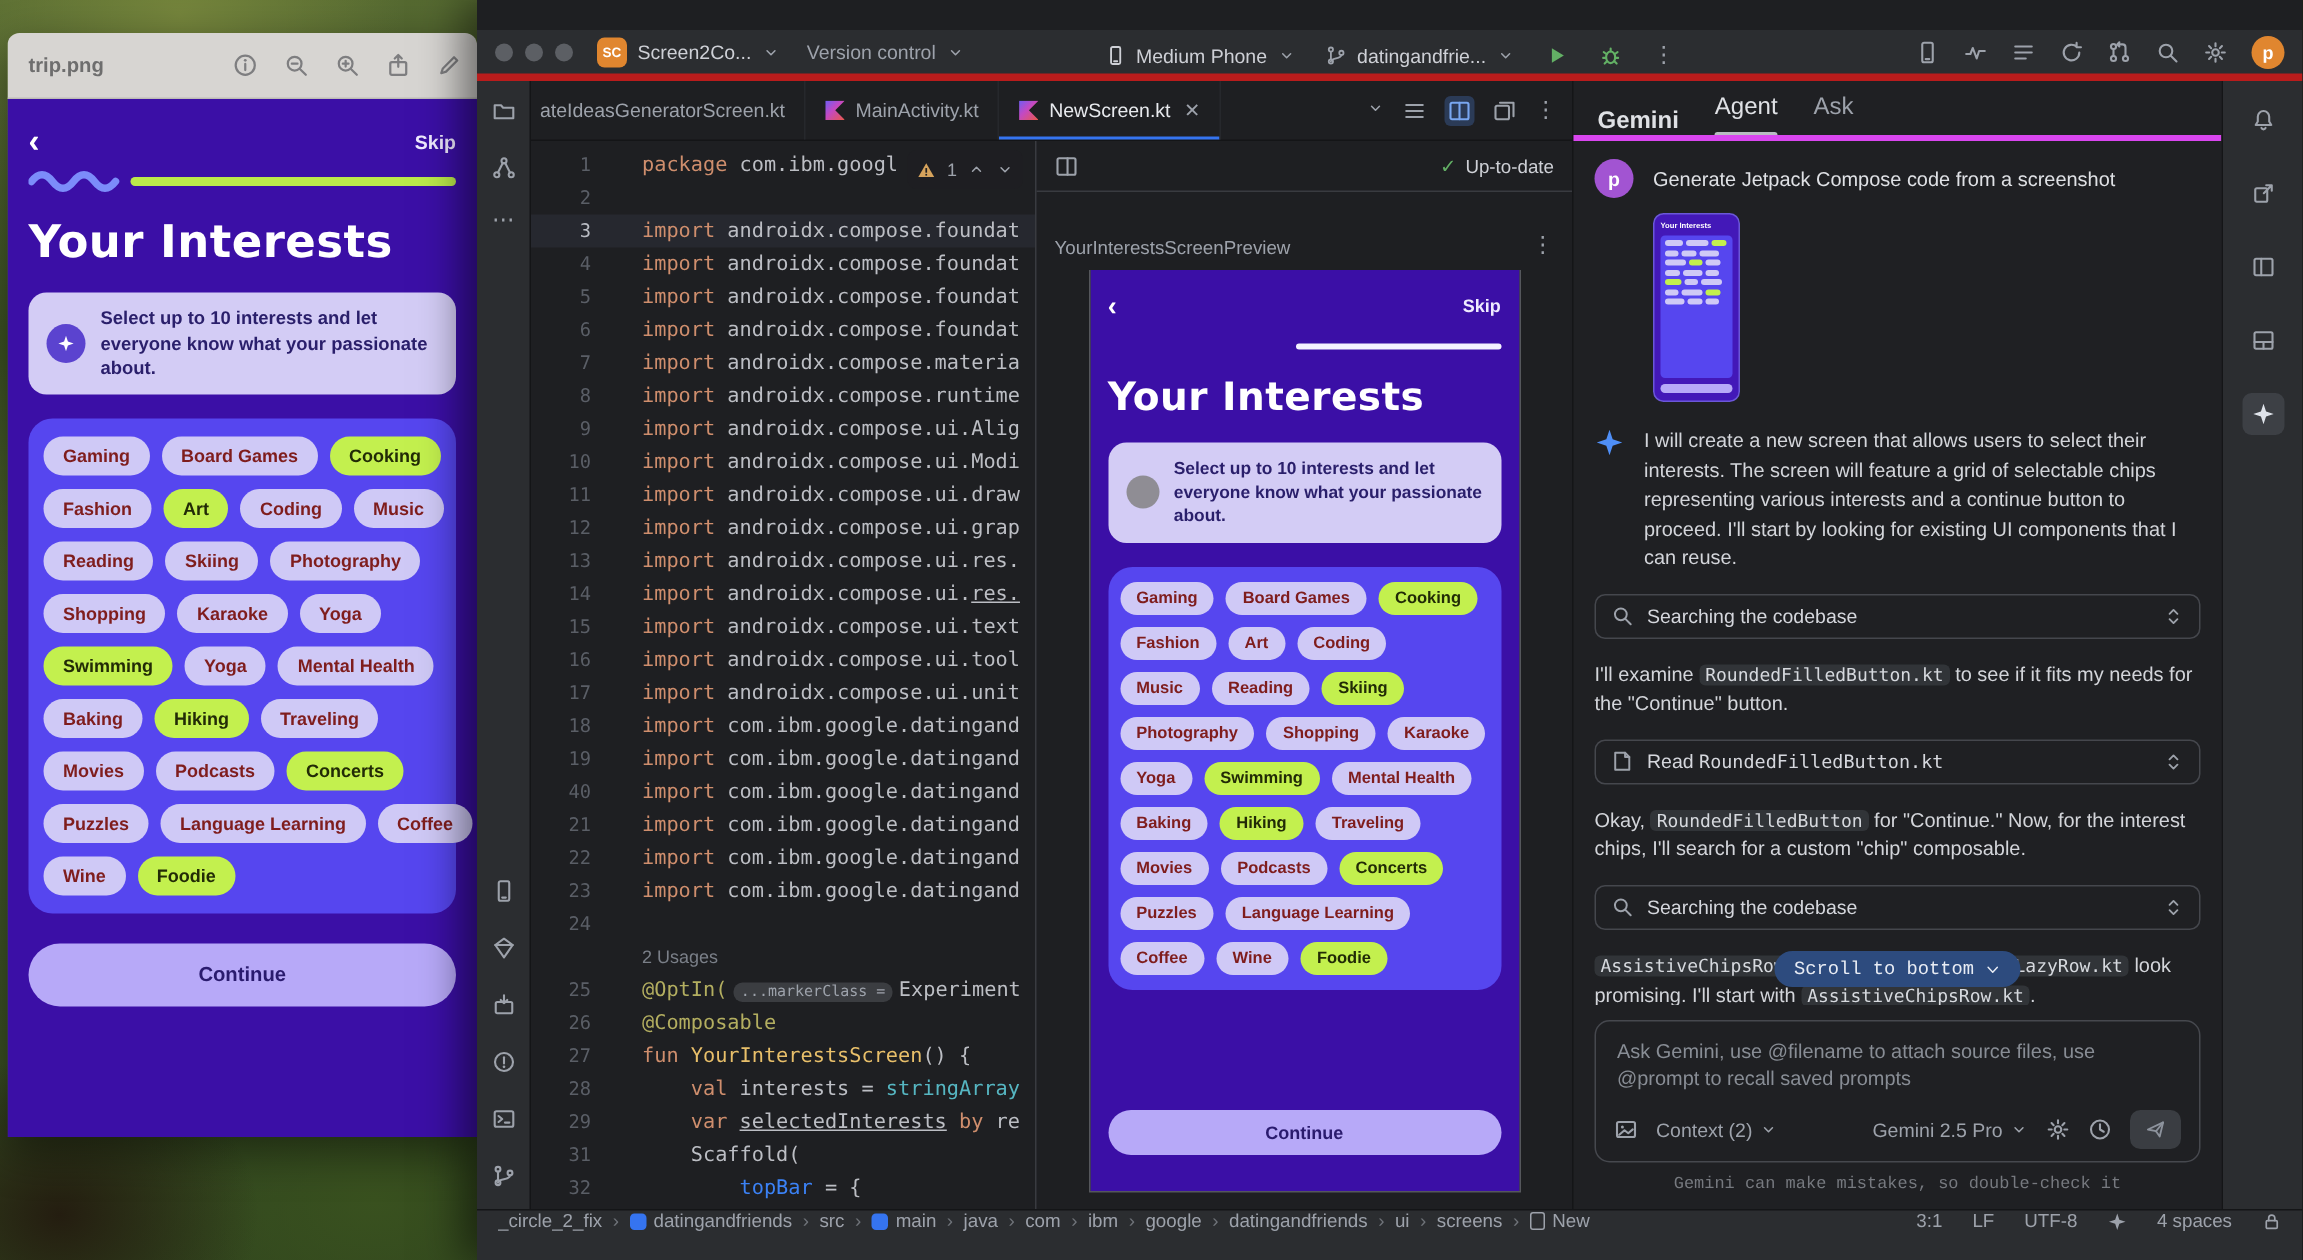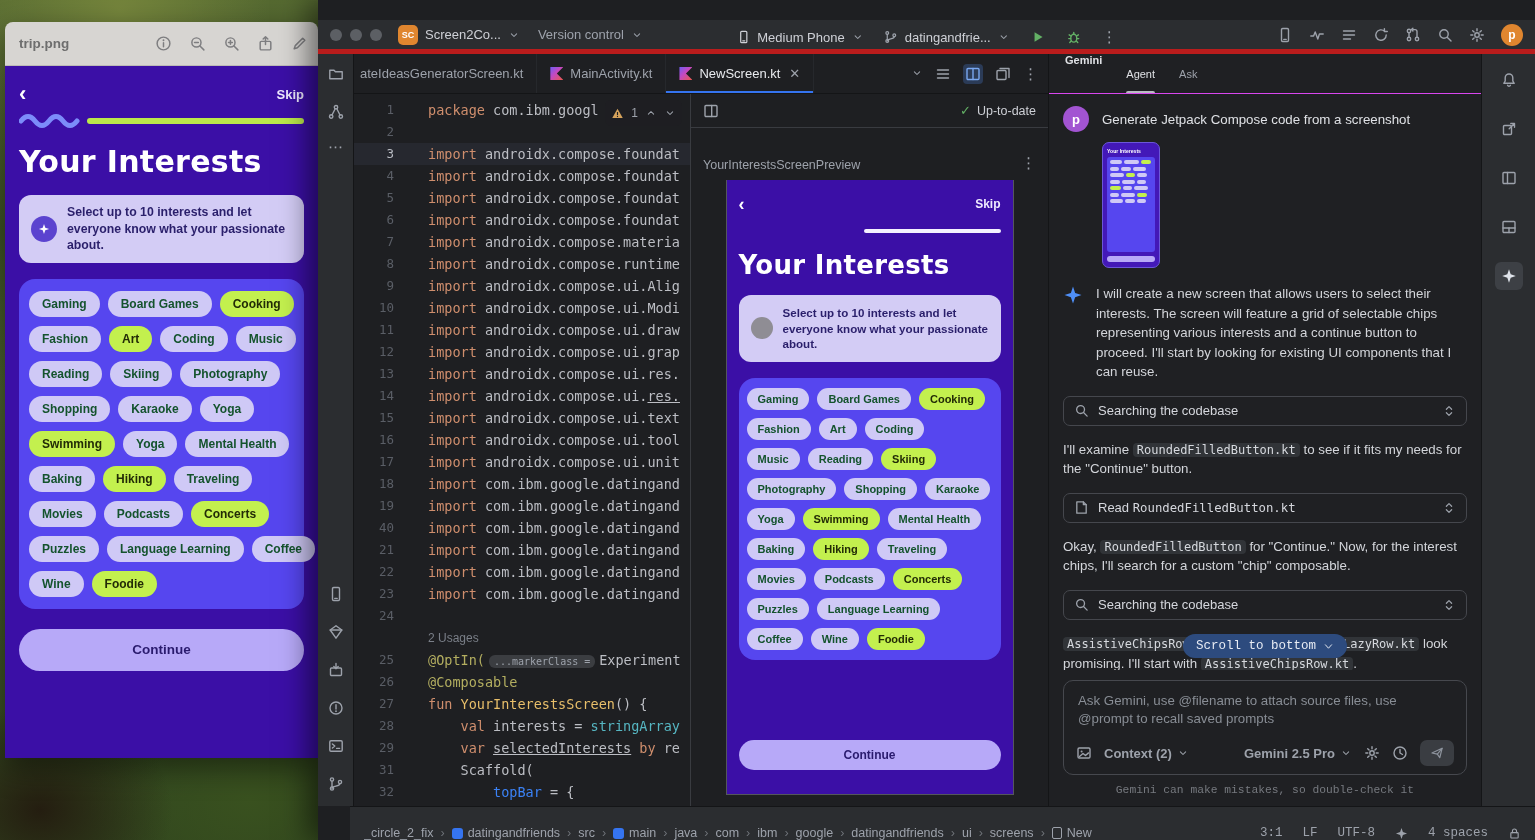--- a/index.html
+++ b/index.html
@@ -35,21 +35,21 @@
   .app-title{margin-top:16px;font-size:30px;font-weight:800;letter-spacing:.3px;
     font-family:"DejaVu Sans",sans-serif;}
   .icard{margin-top:16px;background:#d3ccf5;border-radius:12px;padding:9px 12px;display:flex;
     gap:10px;align-items:center;color:#2a1f6b;}
   .istar{flex:0 0 26px;width:26px;height:26px;border-radius:50%;background:#5b43cf;display:flex;
     align-items:center;justify-content:center;color:#fff;}
   .icard p{margin:0;font-size:12.3px;line-height:1.35;font-weight:600;}
   .chipbox{margin-top:16px;background:#5646ef;border-radius:16px;padding:12px 10px;display:flex;
     flex-direction:column;gap:9px;}
   .chip-row{display:flex;gap:8px;}
-  .chip{padding:6px 13px;border-radius:999px;background:#cfc9f6;color:#14532d;font-size:12px;
+  .chip{padding:6px 13px;border-radius:999px;background:#cfc9f6;color:#7f1d1d;font-size:12px;
     font-weight:700;white-space:nowrap;}
   .chip.sel{background:#c3f04e;color:#222b06;}
   .cont-btn{margin-top:20px;height:42px;border-radius:999px;background:#b7a9f8;color:#2a1b6e;
     font-size:13.5px;font-weight:800;display:flex;align-items:center;justify-content:center;}
   
   .app-sm{width:286px;height:614px;padding:14px 12px;outline:1px solid #55575c;}
   .app-sm .app-hd{height:20px;}
   .app-sm .back{font-size:18px;}
   .app-sm .skip{font-size:12px;}
   .app-sm .prog{justify-content:flex-end;margin-top:10px;}
@@ -136,22 +136,22 @@
   .upd{margin-left:auto;display:flex;align-items:center;gap:6px;font-size:12.5px;color:#ced0d6;}
   .upd .ck{color:#63b065;font-size:13px;}
   .pv-label{height:52px;flex:0 0 52px;display:flex;align-items:flex-end;padding:0 12px 8px;
     font-size:12.5px;color:#9da2ab;}
   .pv-label .kebab{margin-left:auto;}
   .kebab{color:#9da2ab;font-size:15px;}
   .pv-canvas{flex:1;display:flex;justify-content:center;align-items:flex-start;overflow:hidden;}
   
   .gem{flex:0 0 433px;background:#1f2023;border-left:1px solid #141517;display:flex;
     flex-direction:column;min-height:0;}
-  .g-tabs{height:40px;flex:0 0 40px;display:flex;align-items:flex-start;padding:0 16px;gap:24px;
-    border-bottom:1px solid #d946ef;font-size:11px;}
+  .g-tabs{height:40px;flex:0 0 40px;display:flex;align-items:flex-end;padding:0 16px;gap:24px;
+    border-bottom:4px solid #d946ef;font-size:16px;}
   .g-title{font-weight:700;color:#dfe1e5;}
   .g-tab{position:relative;color:#9da2ab;height:100%;display:flex;align-items:center;}
   .g-tab.on{color:#dfe1e5;}
   .g-tab.on::after{content:"";position:absolute;left:0;right:0;bottom:0;height:2px;
     background:#b9bcc2;border-radius:2px 2px 0 0;}
   .g-chatwrap{flex:1;min-height:0;overflow:hidden;position:relative;padding:12px 14px 0;}
   .g-user{display:flex;align-items:center;gap:13px;margin-bottom:10px;}
   .g-avatar{flex:0 0 26px;width:26px;height:26px;border-radius:50%;background:#a254d2;color:#fff;
     font-size:13px;font-weight:700;display:flex;align-items:center;justify-content:center;}
   .g-usertext{font-size:13.3px;color:#dfe1e5;}
@@ -182,34 +182,34 @@
     border-radius:7px 7px 0 0;}
   .g-scrollpill{position:absolute;left:50%;transform:translateX(-50%);bottom:12px;border:none;
     background:#2d4b7e;color:#e8ecf4;font-size:12.5px;font-family:Liberation Mono, monospace;padding:5px 13px;
     border-radius:999px;display:flex;align-items:center;gap:7px;cursor:pointer;}
   .g-scrollpill .i{width:11px;height:11px;}
   .g-inputbox{margin:10px 14px 0;border:1px solid #46484e;border-radius:10px;
     padding:9px 12px 8px;display:flex;flex-direction:column;background:#1f2023;}
   .g-inputbox textarea{border:none;outline:none;resize:none;background:transparent;height:44px;
     color:#d3d5da;font-family:"Liberation Sans",sans-serif;font-size:13.3px;line-height:1.35;}
   .g-inputbox textarea::placeholder{color:#888d95;}
-  .g-ctrls{display:flex;align-items:center;gap:12px;margin-top:6px;color:#9da2ab;font-size:13px;font-weight:bold;}
+  .g-ctrls{display:flex;align-items:center;gap:12px;margin-top:6px;color:#9da2ab;font-size:13px;}
   .g-right{margin-left:auto;display:flex;align-items:center;gap:12px;}
   .sendbtn{width:34px;height:26px;border-radius:7px;background:#3a3d42;display:flex;
     align-items:center;justify-content:center;color:#8d939d;border:none;}
   .g-foot{font-size:11.3px;color:#76797f;text-align:center;padding:9px 0 10px;flex:0 0 auto;font-family:Liberation Mono, monospace;}
   
   .statusbar{height:34px;flex:0 0 34px;background:#2b2d30;border-top:1px solid #141517;
-    display:flex;align-items:flex-end;padding:0 14px;font-size:12.5px;color:#9da2ab;margin-left:32px;}
+    display:flex;align-items:flex-start;padding:0 14px;font-size:12.5px;color:#9da2ab;}
   .crumbs{display:flex;align-items:center;gap:7px;overflow:hidden;white-space:nowrap;}
   .crumb{display:flex;align-items:center;gap:5px;}
   .csep{color:#6f7379;}
   .modico{width:11px;height:11px;border-radius:3px;background:#3574f0;display:inline-block;}
   .fileico{width:10px;height:12px;border:1px solid #9da2ab;border-radius:2px;display:inline-block;}
-  .sright{margin-left:auto;display:flex;align-items:center;gap:20px;font-family:Liberation Mono, monospace;}
+  .sright{margin-left:auto;display:flex;align-items:center;gap:20px;}
   .sright .i{width:13px;height:13px;}
 </style>
 </head>
 <body>
 
 <div class="stage">
   <div class="forest"></div>
 
   <div class="macwin">
     <div class="mac-titlebar">

